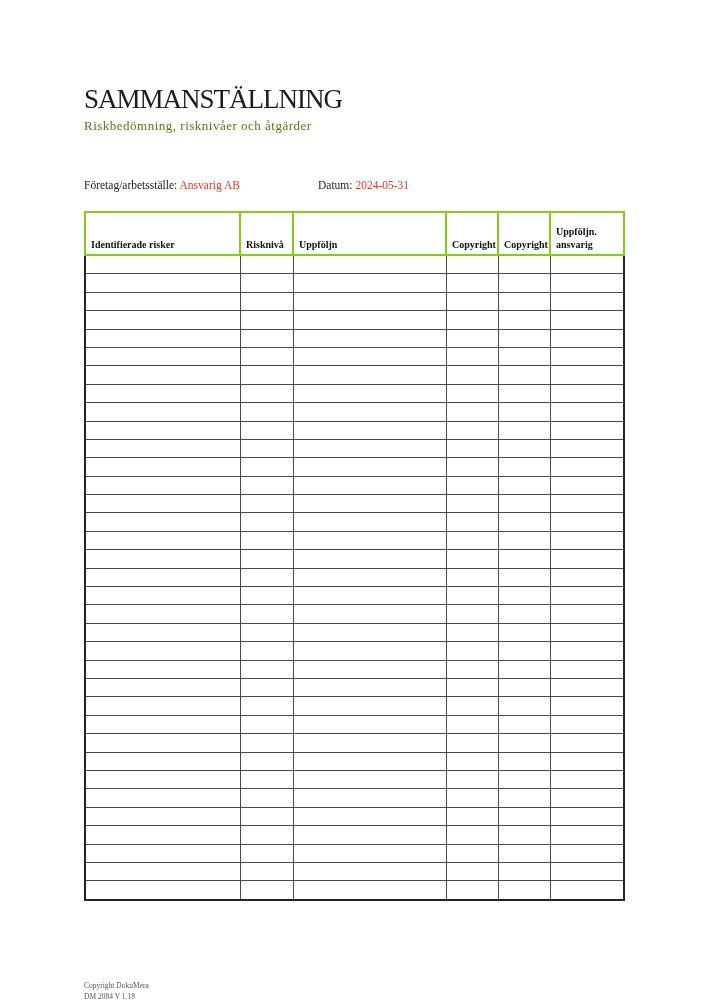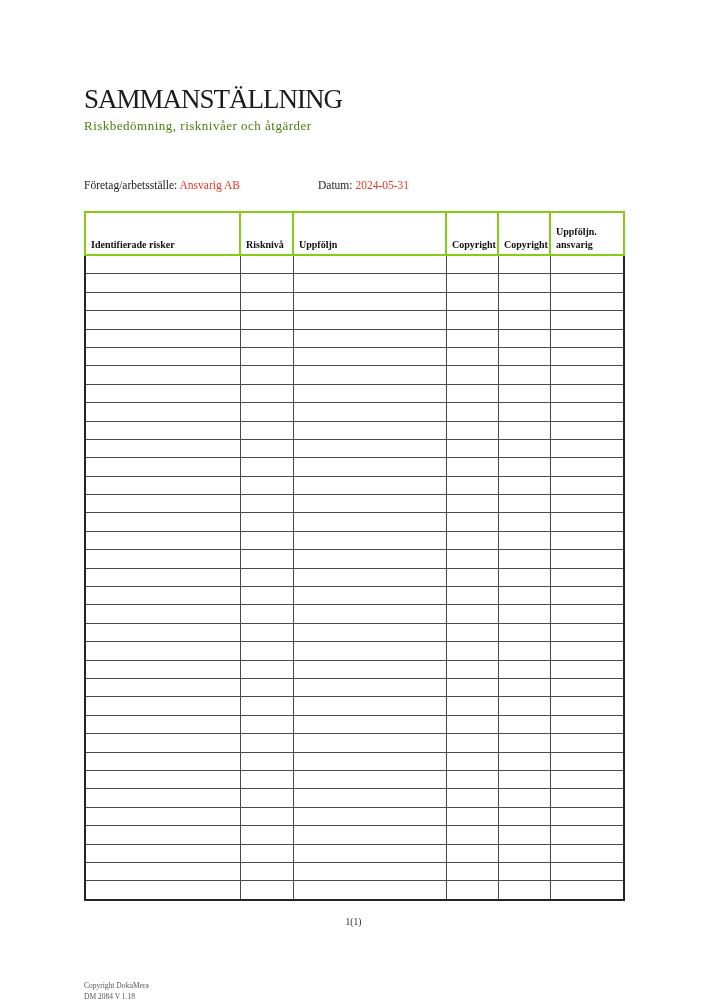--- a/index.html
+++ b/index.html
@@ -419,20 +419,19 @@
           <td></td>
           <td></td>
           <td></td>
           <td></td>
           <td></td>
           <td></td>
         </tr>
       </tbody>
   </table>
 
-  <div class="page-number">1(1)</div>
 
   <div class="footer-meta">
     <div>Copyright DokuMera</div>
     <div>DM 2084 V 1.18</div>
   </div>
 
 </div>
 
 </body></html>

